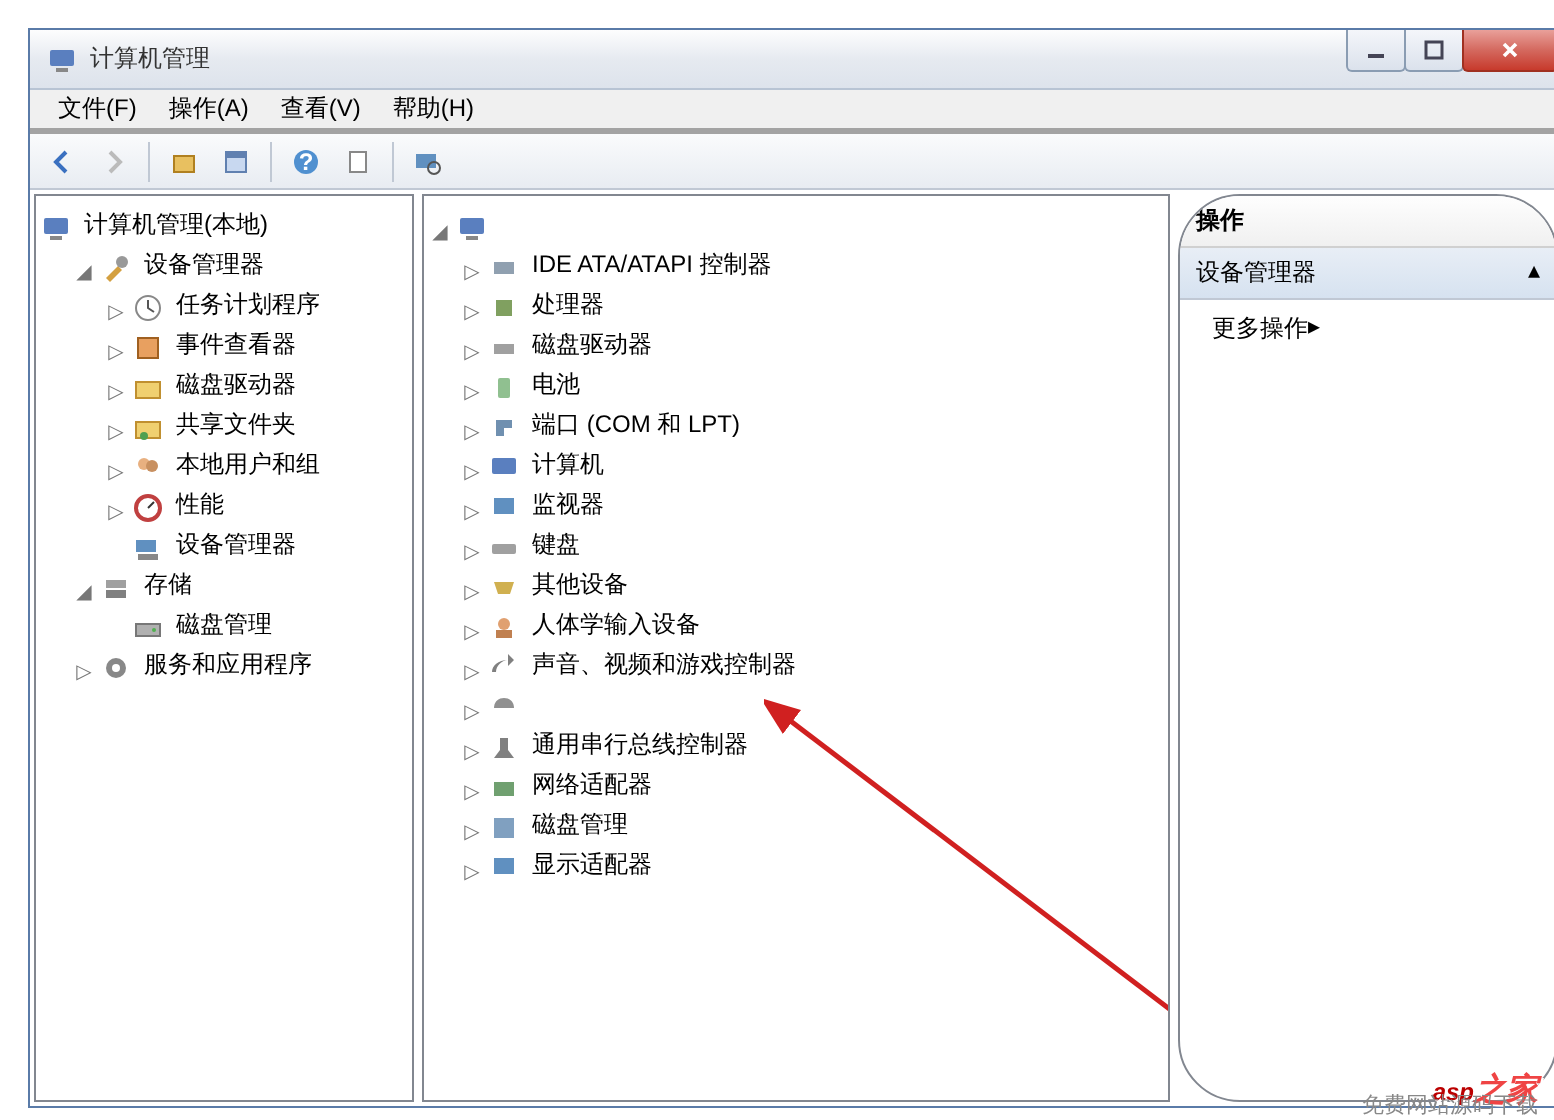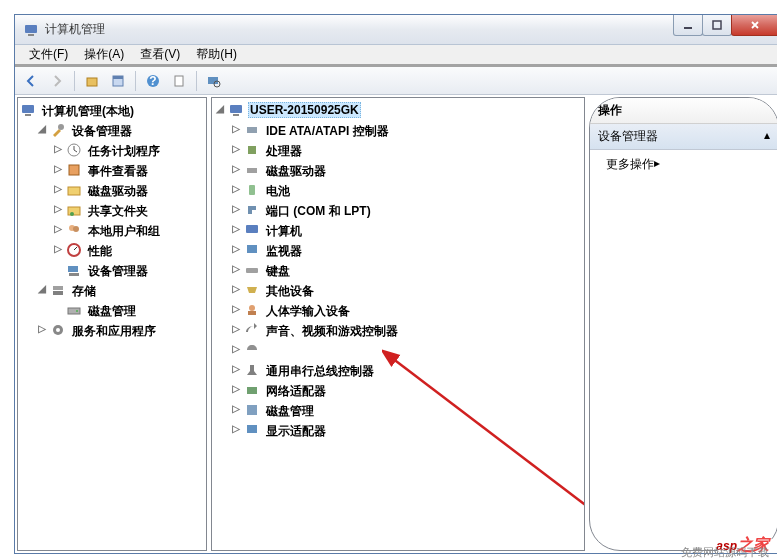--- a/index.html
+++ b/index.html
@@ -21,21 +21,21 @@
 .toolbar { height: 28px; background: linear-gradient(to bottom, #fafbfc, #e8ecf2); border-bottom: 1px solid #c0c8d4; display: flex; align-items: center; padding-left: 4px; gap: 2px; }
 .tool-btn { width: 24px; height: 24px; display: flex; align-items: center; justify-content: center; border: 1px solid transparent; }
 .tool-sep { width: 1px; height: 20px; background: #c0c8d4; margin: 0 3px; }
 
 .content { display: flex; height: 458px; background: #fff; }
 .panel { border: 1px solid #828790; margin: 2px; background: #fff; overflow: auto; }
 .panel-left { width: 190px; padding: 4px 2px; }
 .panel-mid { flex: 1; padding: 4px 2px; position: relative; }
 .panel-right { width: 190px; display: flex; flex-direction: column; border-radius: 31px; }
 
-.tree-node { display: flex; align-items: flex-start; height: 20px; white-space: nowrap; cursor: default; font-weight: bold; }
+.tree-node { display: flex; align-items: flex-end; height: 20px; white-space: nowrap; cursor: default; }
 .tree-node .expander { width: 12px; height: 12px; display: flex; align-items: center; justify-content: center; margin-right: 2px; color: #777; font-size: 10px; }
 .tree-node .ticon { width: 16px; height: 16px; margin-right: 4px; display: flex; align-items: center; justify-content: center; }
 .tree-node .label { padding: 1px 2px; }
 .tree-node.selected .label { background: #cce8ff; border: 1px dotted #7ab5e0; padding: 0 1px; }
 .indent-1 { padding-left: 16px; }
 .indent-2 { padding-left: 32px; }
 
 .actions-header { background: linear-gradient(to bottom, #fefefe, #f0f0f0); border-bottom: 1px solid #d0d0d0; padding: 4px 8px; font-weight: bold; }
 .actions-subheader { background: linear-gradient(to bottom, #e8eef6, #d6e2f0); padding: 4px 8px; display: flex; justify-content: space-between; border-bottom: 1px solid #c0c8d4; }
 .actions-item { padding: 6px 16px; display: flex; justify-content: flex-start; cursor: default; }
@@ -255,21 +255,20 @@
 
     <div class="panel panel-mid">
       <div class="tree-node selected">
         <span class="expander">◢</span>
         <span class="ticon">
             <svg width="16" height="16" viewBox="0 0 16 16">
               <rect x="2" y="3" width="12" height="8" fill="#5a7fbf" rx="1"></rect>
               <rect x="5" y="12" width="6" height="2" fill="#888"></rect>
             </svg>
           </span>
-        <span class="label">USER-20150925GK</span>
       </div>
       <div id="device-items">
           <div class="tree-node indent-1">
             <span class="expander">▷</span>
             <span class="ticon">
               <svg width="16" height="16" viewBox="0 0 16 16">
                 <rect x="3" y="5" width="10" height="6" fill="#90a0b0"></rect>
               </svg>
             </span>
             <span class="label">IDE ATA/ATAPI 控制器</span>

